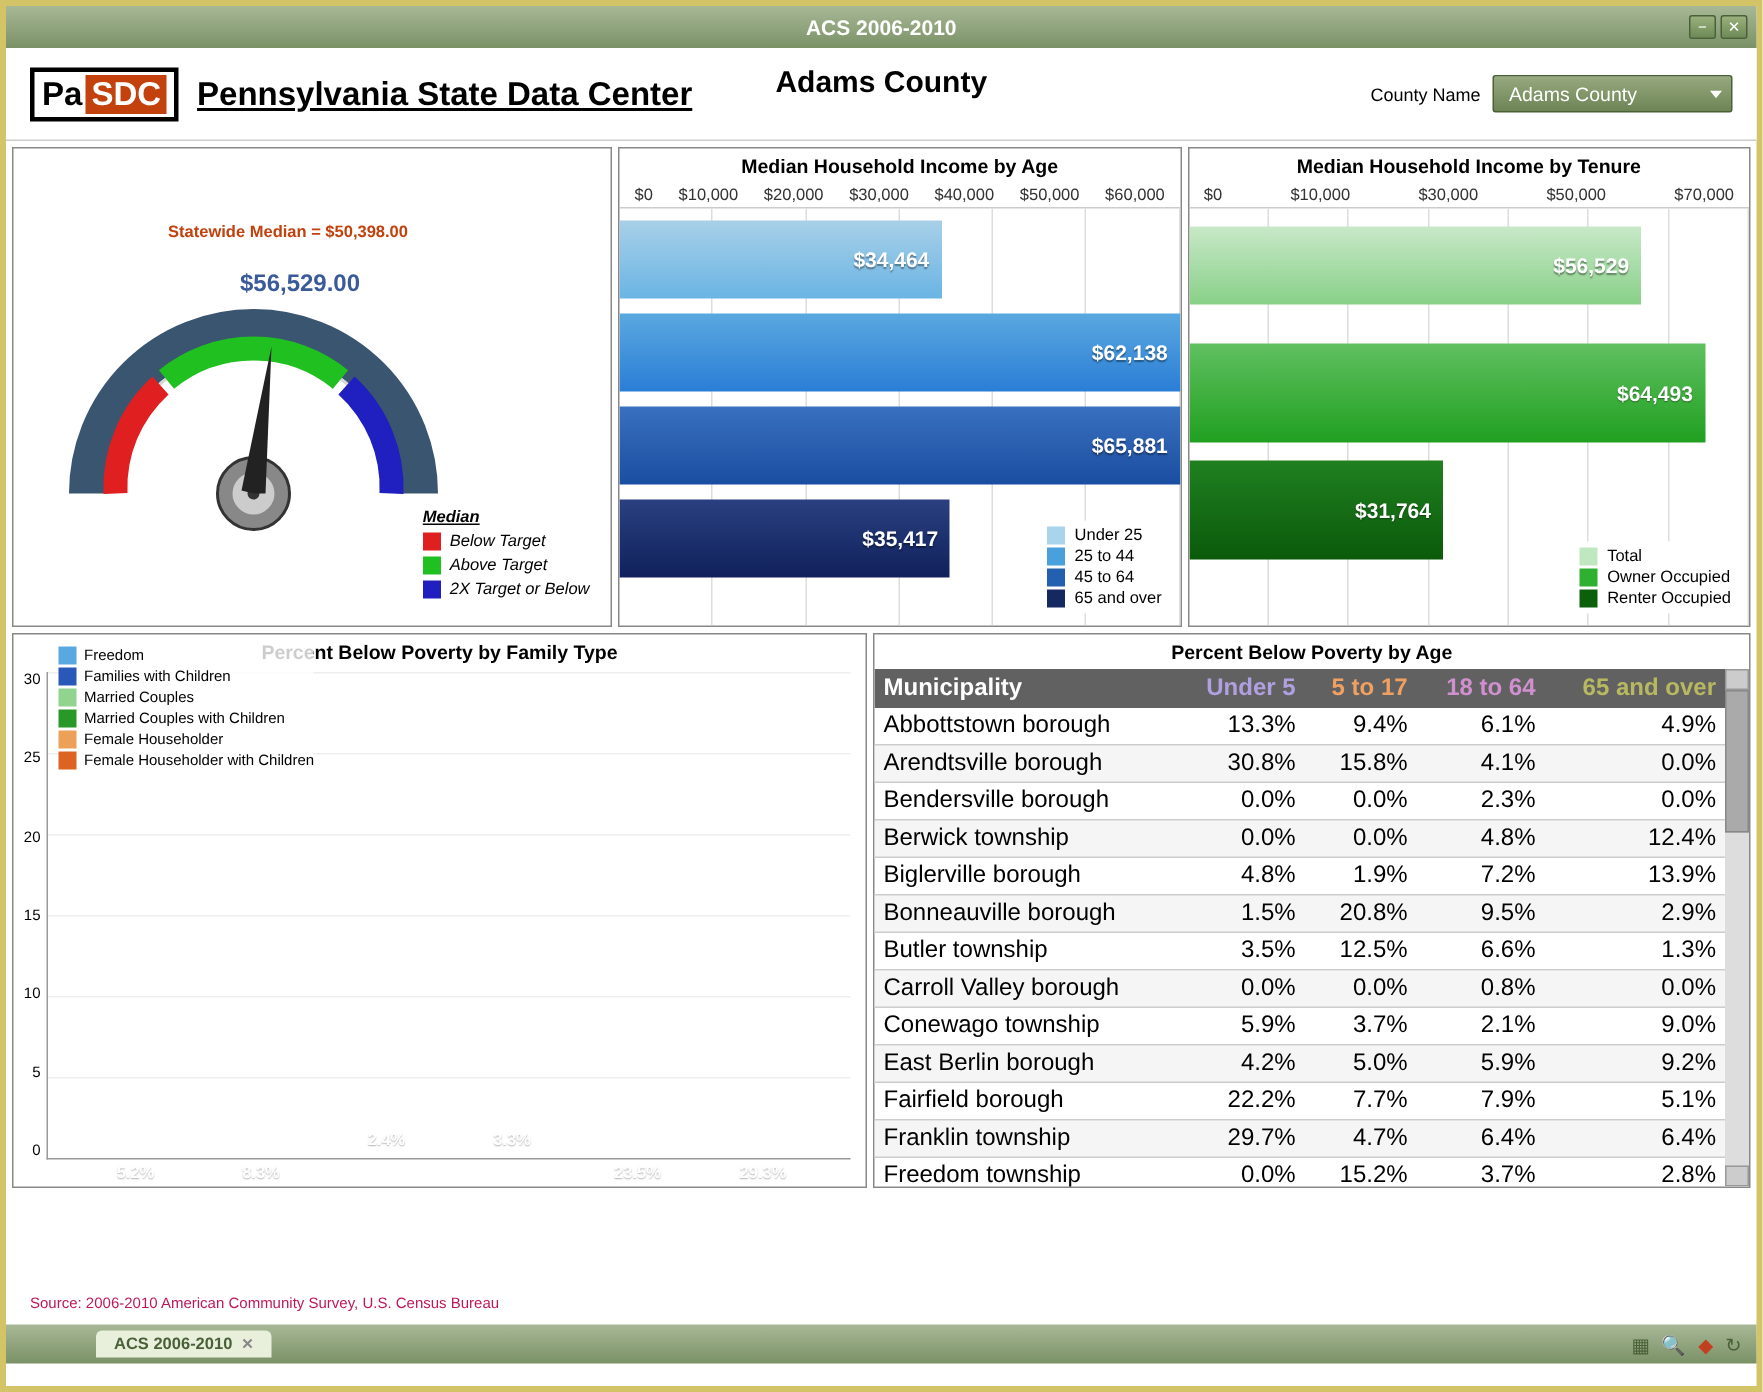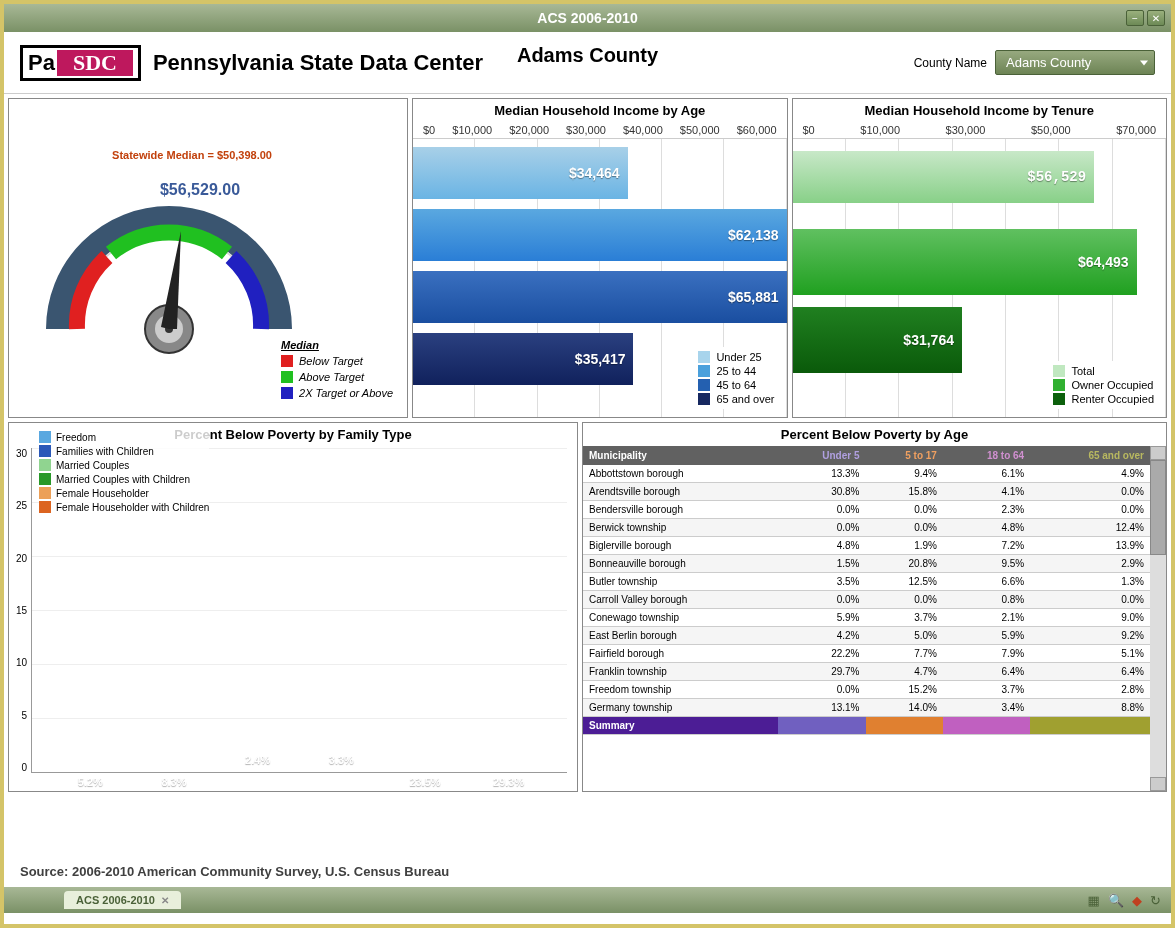--- a/index.html
+++ b/index.html
@@ -6,22 +6,22 @@
 body { font-family: Arial, sans-serif; background: #d4c468; width: 1175px; height: 928px; overflow: hidden; }
 .window { background: #fff; border: 4px solid #d4c468; width: 1175px; height: 928px; }
 .titlebar { background: linear-gradient(to bottom, #a8b896, #7a9166); height: 28px; display: flex; align-items: center; justify-content: center; position: relative; }
 .titlebar-title { color: #fff; font-weight: bold; font-size: 14px; }
 .window-controls { position: absolute; right: 6px; display: flex; gap: 3px; }
 .window-btn { width: 18px; height: 16px; background: linear-gradient(to bottom,#9ab07d,#6d8a56); border: 1px solid #4a6138; border-radius: 2px; display: flex; align-items: center; justify-content: center; color: #fff; font-size: 10px; cursor: pointer; }
 
 .header { display: flex; align-items: center; padding: 10px 16px; background: #fff; border-bottom: 1px solid #ccc; height: 62px; position: relative; }
 .logo { border: 3px solid #000; padding: 2px 5px; font-size: 22px; font-weight: bold; display: flex; align-items: center; margin-right: 12px; }
 .logo .pa { color: #000; }
-.logo .sdc { background: #be185d; color: #fff; padding: 0 16px; margin-left: 2px; font-family: Liberation Serif, serif; }
-.header-title { font-size: 22px; font-weight: bold; }
+.logo .sdc { background: #c2410c; color: #fff; padding: 0 4px; margin-left: 2px; }
+.header-title { font-size: 22px; font-weight: bold; text-decoration: underline; }
 .county-display { position: absolute; left: 50%; transform: translateX(-50%); font-size: 20px; font-weight: bold; top: 12px; }
 .county-select-wrap { position: absolute; right: 16px; display: flex; align-items: center; gap: 8px; }
 .county-label { font-size: 12px; }
 .county-select { background: linear-gradient(to bottom,#97a97f,#6d8455); border: 1px solid #4a6138; color: #fff; padding: 4px 22px 4px 10px; font-size: 13px; position: relative; width: 160px; border-radius: 2px; }
 .county-select .caret { position: absolute; right: 6px; top: 50%; transform: translateY(-50%); border-left: 4px solid transparent; border-right: 4px solid transparent; border-top: 5px solid #fff; }
 
 .dashboard { padding: 4px; display: grid; grid-template-columns: 400px 1fr 1fr; grid-template-rows: 320px 370px; gap: 4px; height: 762px; }
 .panel { border: 1px solid #888; background: #fff; display: flex; flex-direction: column; overflow: hidden; }
 .panel-title { text-align: center; font-weight: bold; font-size: 13px; padding: 4px 0; }
 
@@ -50,40 +50,40 @@
 .vbar-grid { position: absolute; inset: 0; display: flex; flex-direction: column; }
 .vbar-grid div { flex: 1; border-top: 1px solid #eee; }
 .vbars { position: absolute; inset: 0; display: flex; align-items: flex-end; gap: 2%; padding: 0 4%; }
 .vbar-group { flex: 1; display: flex; justify-content: center; }
 .vbar { width: 70%; position: relative; }
 .vbar .lbl { position: absolute; top: -18px; left: 50%; transform: translateX(-50%); font-size: 11px; font-weight: bold; color: #fff; text-shadow: 0 1px 1px rgba(0,0,0,.3); white-space: nowrap; }
 .vbar .lbl.top { top: 4px; }
 .vbar-legend { position: absolute; top: 6px; left: 30px; font-size: 10px; background: rgba(255,255,255,.8); }
 .vbar-legend .item { display: flex; align-items: center; gap: 5px; margin: 2px 0; }
 .ptable-wrap { display: flex; flex: 1; overflow: hidden; position: relative; }
-.ptable { width: 100%; border-collapse: collapse; font-size: 10px; }
+.ptable { width: 100%; border-collapse: collapse; font-size: 16px; }
 .ptable thead th { background: #616161; color: #fff; padding: 4px 6px; text-align: right; font-weight: bold; }
 .ptable thead th:first-child { text-align: left; }
 .ptable thead th.u5 { color: #b0a0e0; }
 .ptable thead th.a5 { color: #f0a060; }
 .ptable thead th.a18 { color: #d090d0; }
 .ptable thead th.a65 { color: #b8b860; }
 .ptable tbody td { border-bottom: 1px solid #ccc; padding: 3px 6px; text-align: right; }
 .ptable tbody td:first-child { text-align: left; }
 .ptable tbody tr:nth-child(even) { background: #f5f5f5; }
 .ptable tbody tr.summary td { background: #4c1d95; color: #fff; font-weight: bold; }
 .ptable tbody tr.summary td.c-u5 { background: #7060c0; }
 .ptable tbody tr.summary td.c-a5 { background: #e08030; }
 .ptable tbody tr.summary td.c-a18 { background: #c060c0; }
 .ptable tbody tr.summary td.c-a65 { background: #a0a030; }
 .scrollbar { width: 16px; background: #ddd; position: relative; }
 .scroll-btn { height: 14px; background: #ccc; border: 1px solid #999; }
 .scroll-thumb { position: absolute; top: 14px; left: 0; right: 0; height: 95px; background: #aaa; border: 1px solid #888; }
 
-.source-bar { padding: 8px 16px; font-size: 13px; font-weight: bold; color: #404040; }
+.source-bar { padding: 8px 16px; font-size: 10px; font-weight: normal; color: #be185d; }
 
 .footer-tabs { background: linear-gradient(to bottom,#a8b896,#7a9166); height: 26px; display: flex; align-items: center; padding: 0 60px; position: relative; }
 .footer-tab { background: #e8efdb; border-radius: 4px 4px 0 0; padding: 3px 12px; font-size: 11px; font-weight: bold; color: #4a6138; display: flex; align-items: center; gap: 6px; }
 .footer-tab .close { color: #888; font-size: 10px; }
 .footer-icons { position: absolute; right: 10px; display: flex; gap: 8px; font-size: 13px; color: #4a6138; }
 
 .row2 { grid-column: 1/4; grid-row: 2; display: grid; grid-template-columns: 570px 1fr; gap: 4px; }
 </style>
 </head>
 <body>
@@ -135,21 +135,21 @@
             <div class="item">
               <span class="swatch" style="background:#e02020"></span>
               <span>Below Target</span>
             </div>
             <div class="item">
               <span class="swatch" style="background:#20c020"></span>
               <span>Above Target</span>
             </div>
             <div class="item">
               <span class="swatch" style="background:#2020c0"></span>
-              <span>2X Target or Above</span>
+              <span>2X Target or Below</span>
             </div>
           </div>
       </div>
     </div>
 
     <div class="panel hbar-panel">
       <div class="panel-title">Median Household Income by Age</div>
       <div class="hbar-axis" id="age-xticks" promptpad="">
           <span>$0</span>
           <span>$10,000</span>
@@ -205,21 +205,21 @@
       <div class="hbar-area" id="tenure-bars">
         <div class="hbar-grid">
             <div></div>
             <div></div>
             <div></div>
             <div></div>
             <div></div>
             <div></div>
             <div></div>
           </div>
-      <div class="hbar" style="top: 12px; height: 52px; left: 0px; width: 80.7557%; background: linear-gradient(rgb(200, 232, 200), rgb(136, 208, 136)); font-family: Liberation Mono, monospace;">$56,529</div>
+      <div class="hbar" style="top: 12px; height: 52px; left: 0px; width: 80.7557%; background: linear-gradient(rgb(200, 232, 200), rgb(136, 208, 136));">$56,529</div>
           <div class="hbar" style="top: 90px; height: 66px; left: 0px; width: 92.1329%; background: linear-gradient(rgb(96, 192, 96), rgb(32, 160, 32));">$64,493</div>
           <div class="hbar" style="top: 168px; height: 66px; left: 0px; width: 45.3771%; background: linear-gradient(rgb(32, 128, 32), rgb(10, 90, 10));">$31,764</div>
         </div>
       <div class="hbar-legend" id="tenure-legend">
           <div class="item">
             <span class="swatch" style="background:#c0e8c0"></span>
             <span>Total</span>
           </div>
           <div class="item">
             <span class="swatch" style="background:#30b030"></span>

